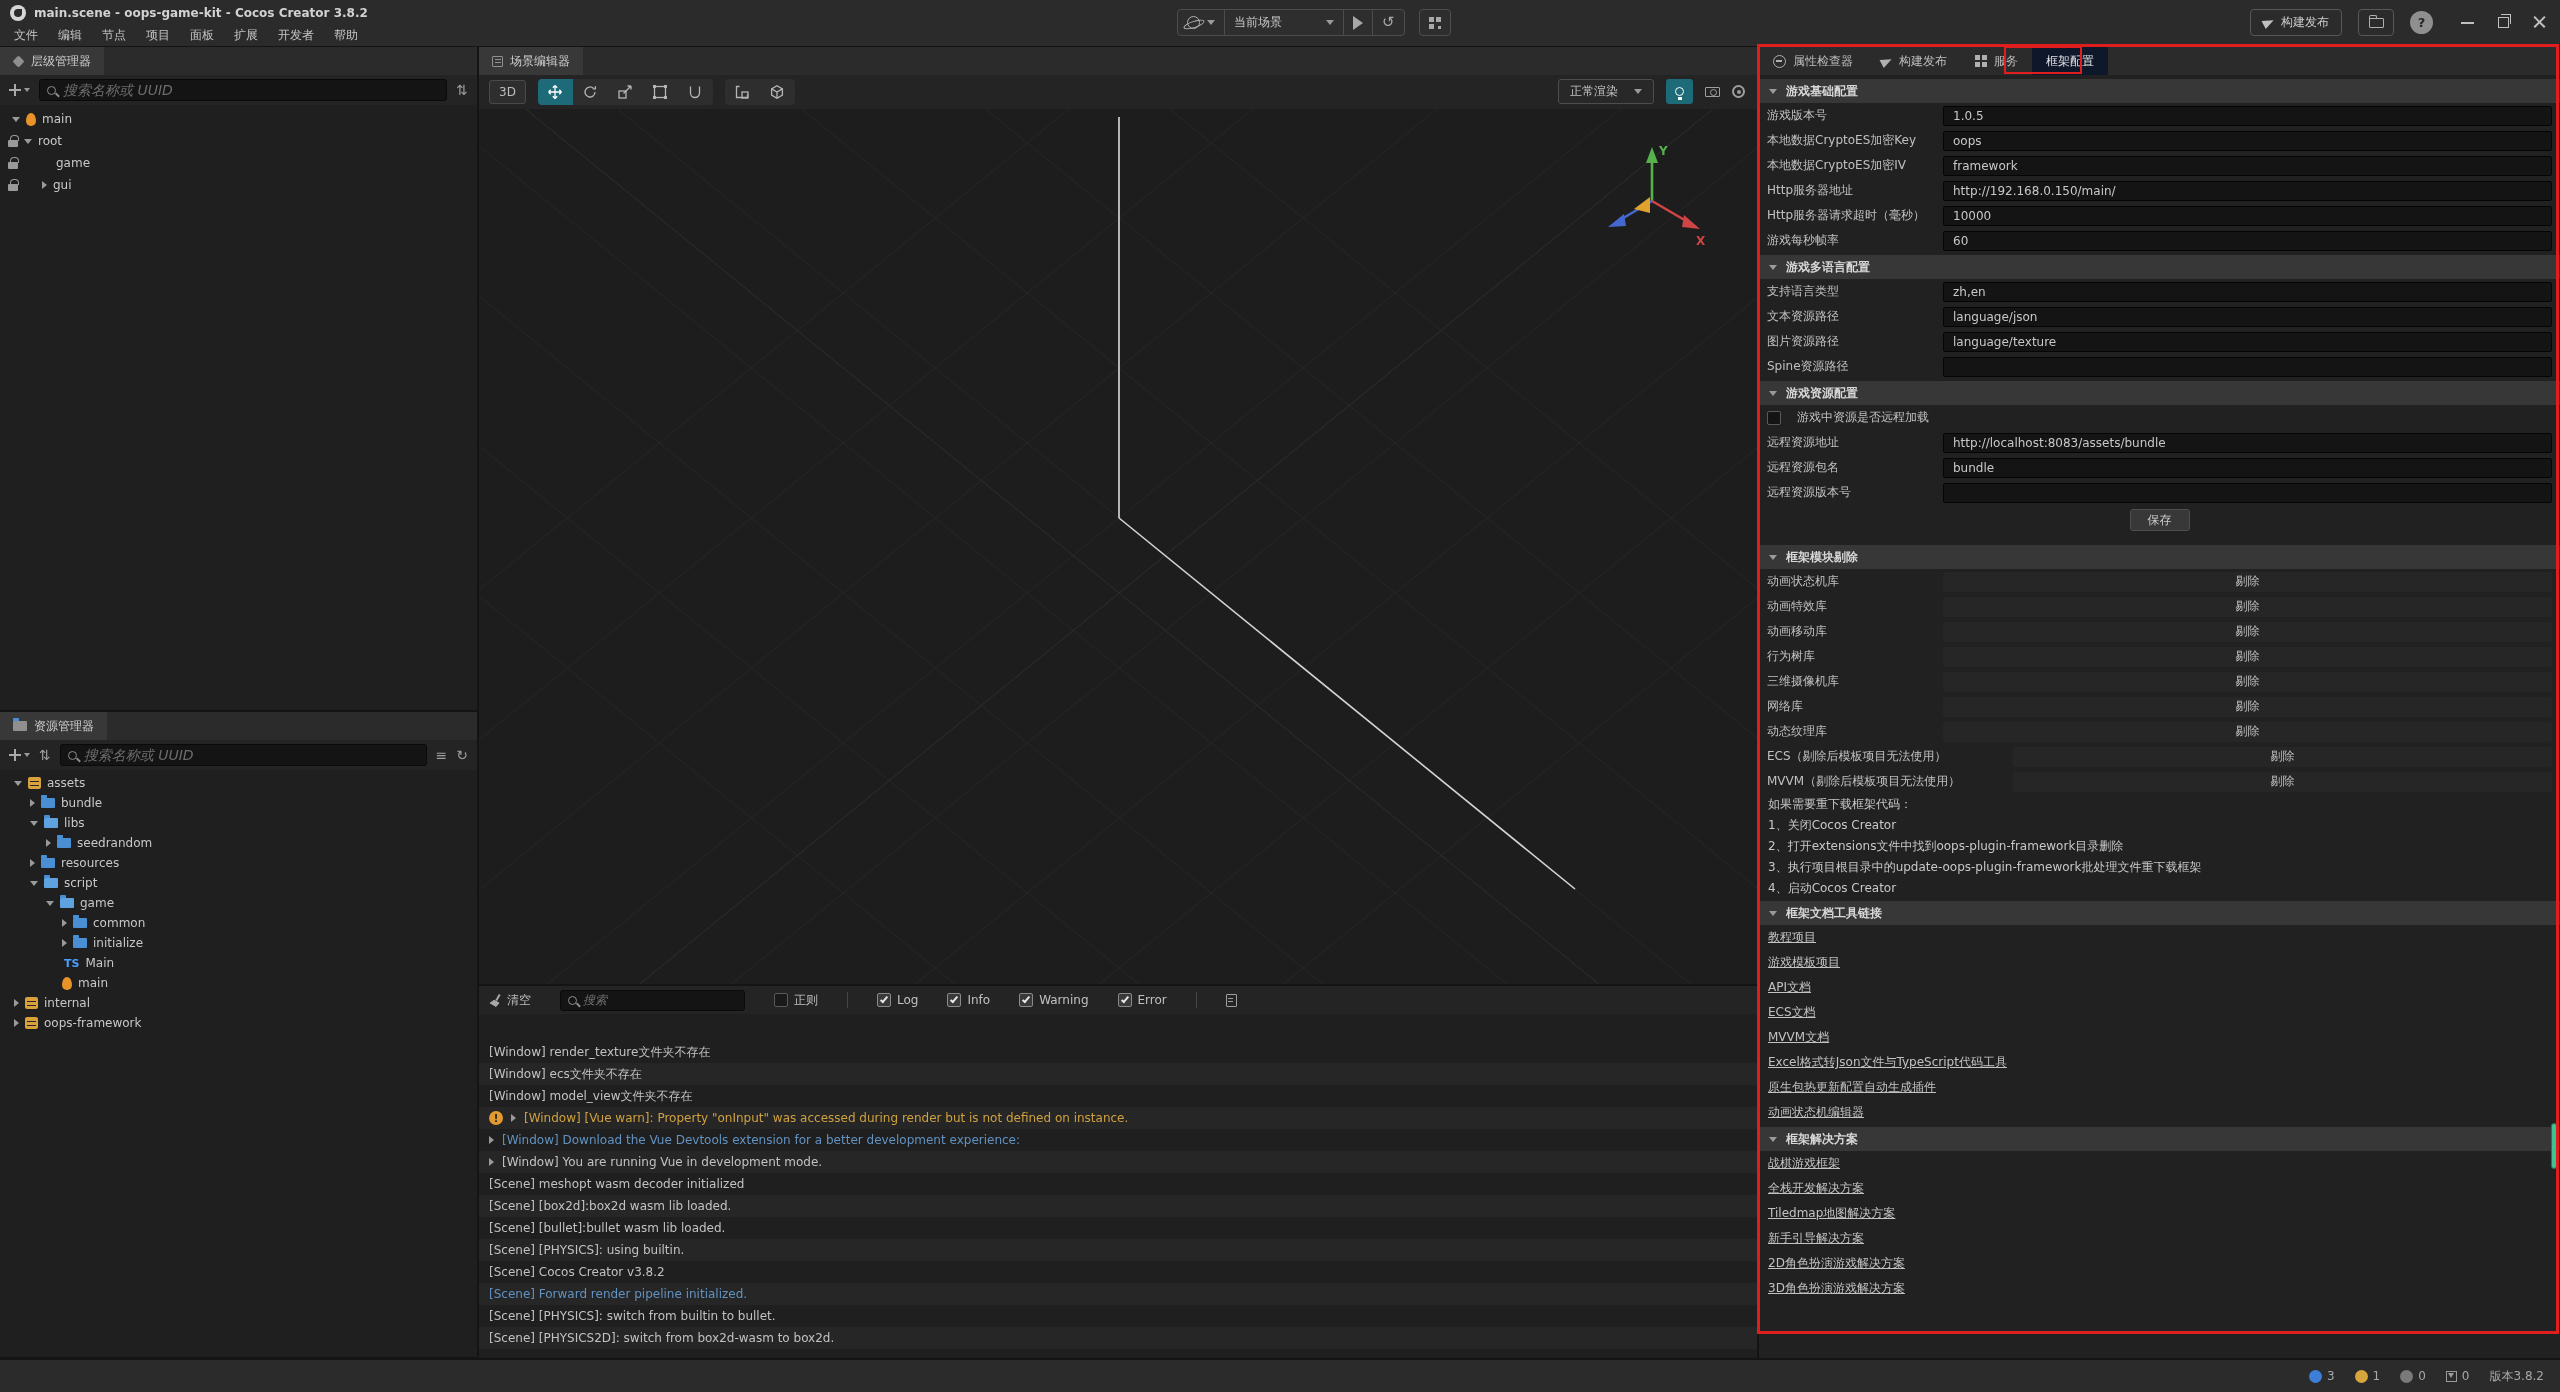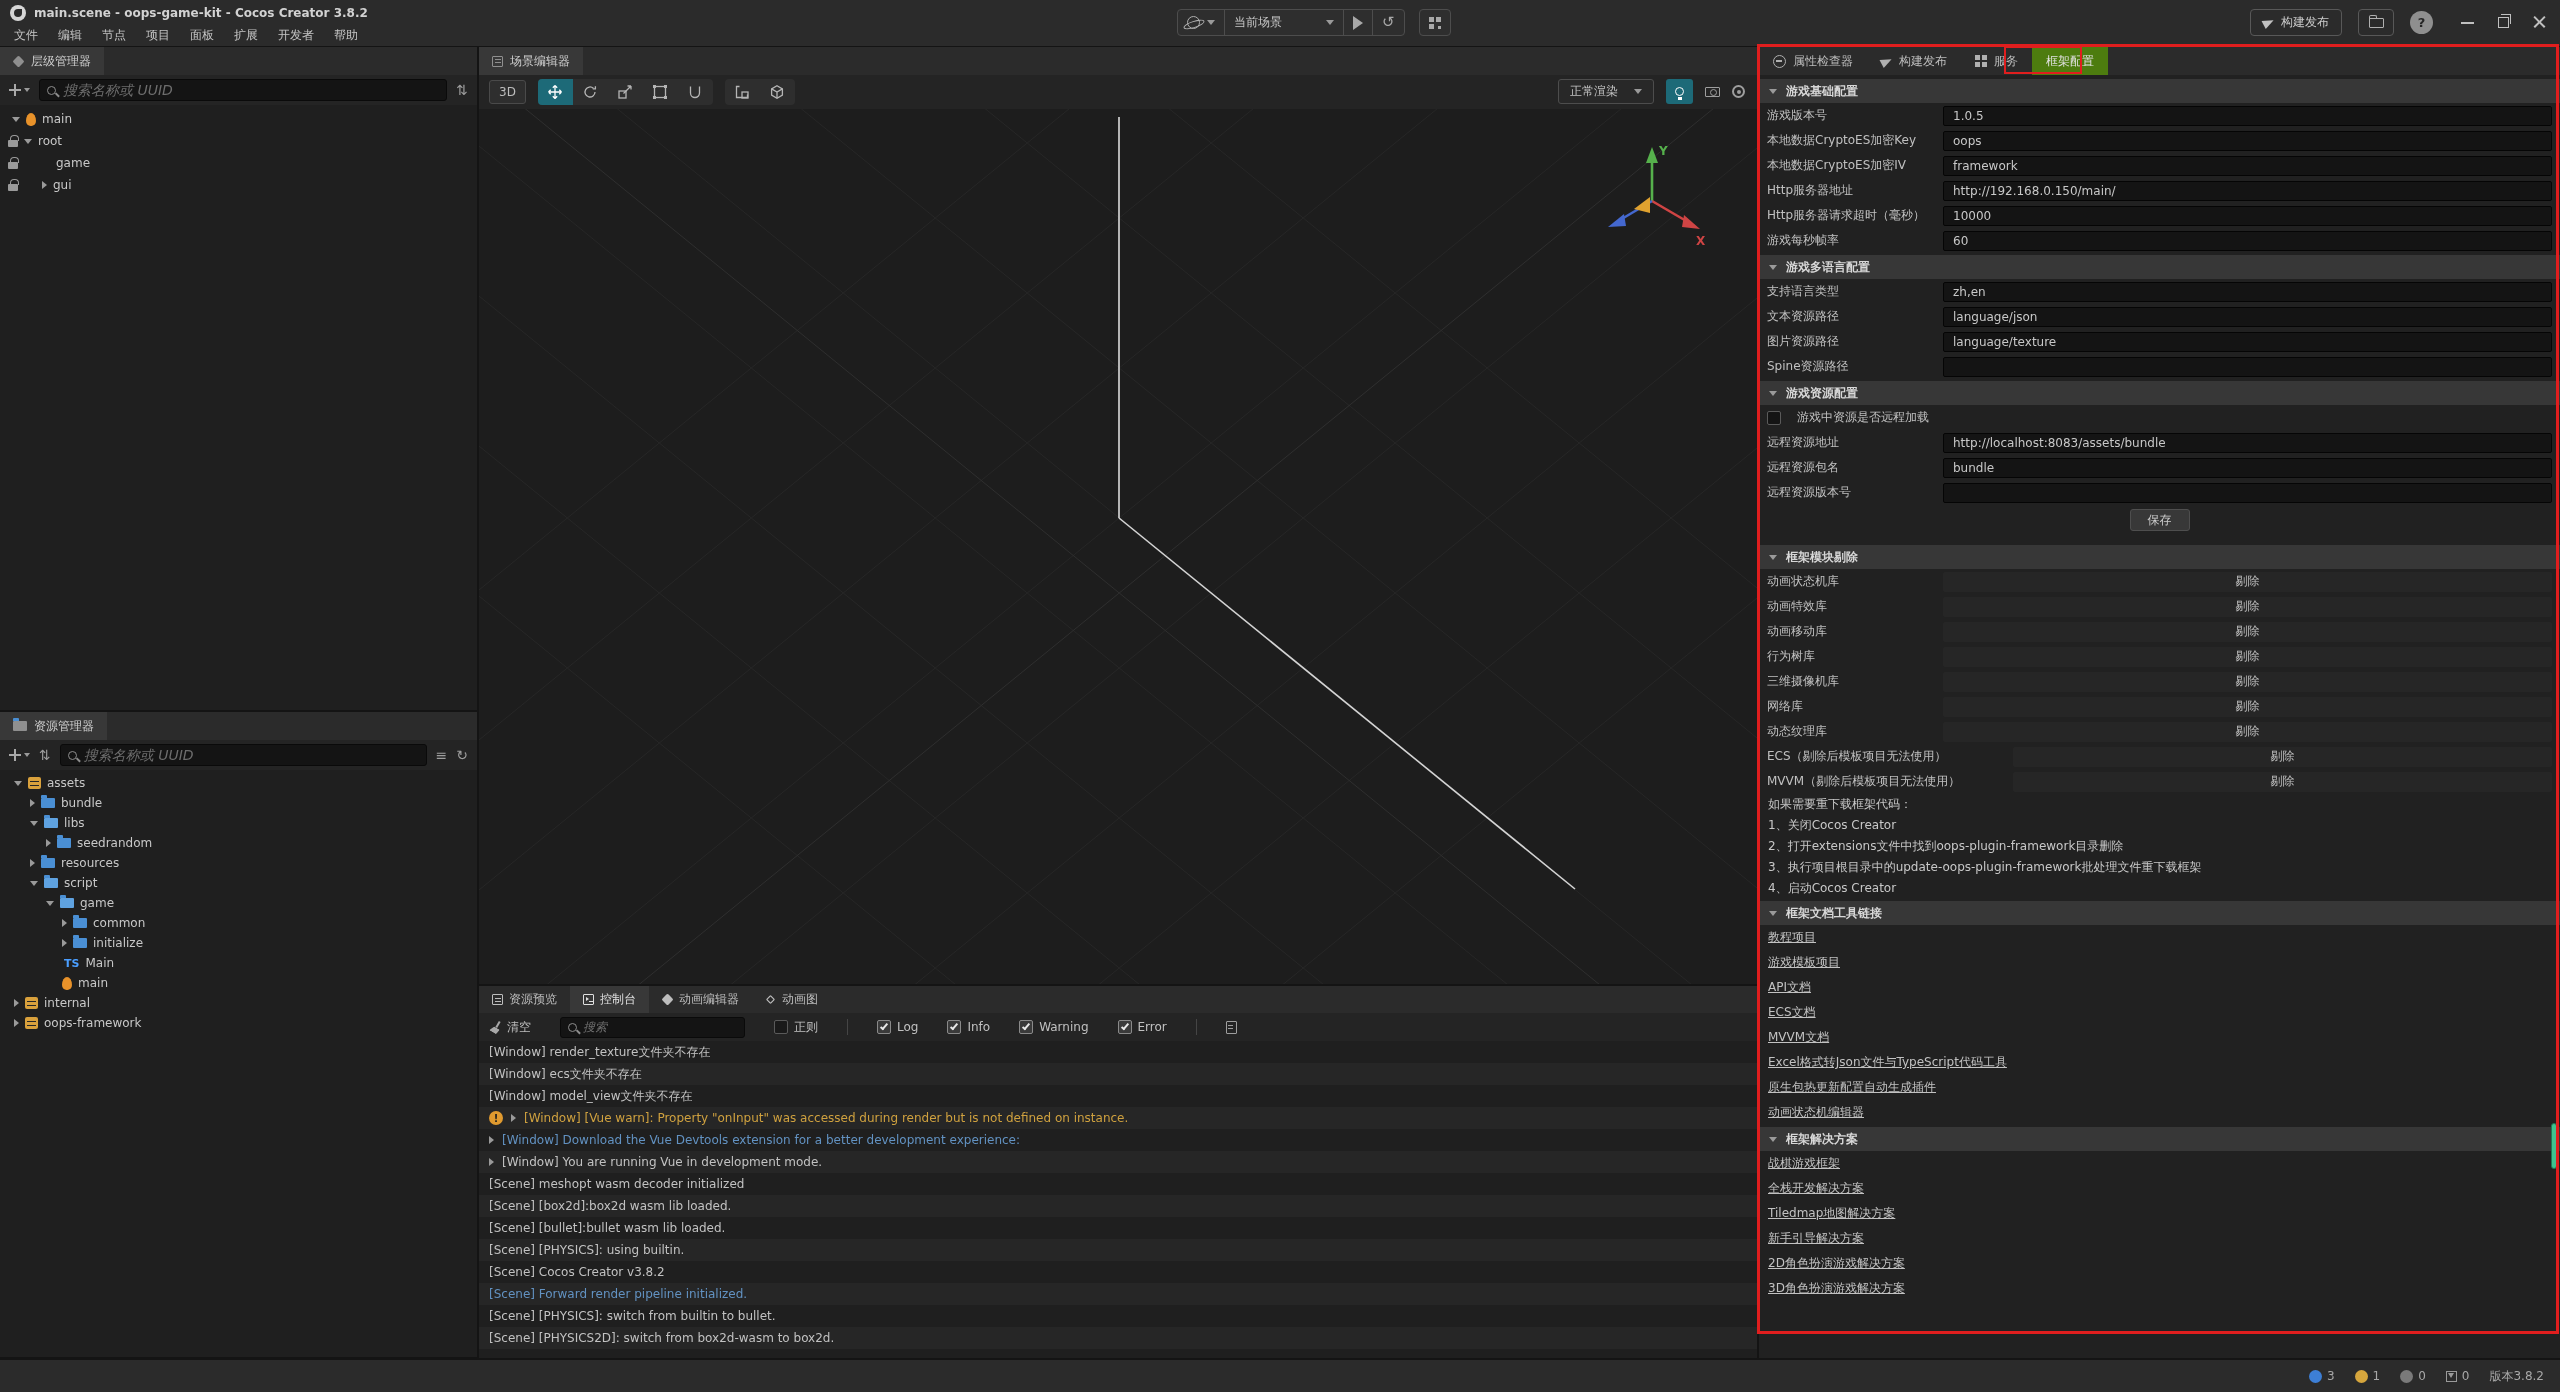--- a/index.html
+++ b/index.html
@@ -121,21 +121,21 @@
   .crow { height:22px; display:flex; align-items:center; gap:8px; padding:0 10px; color:#c2c2c2; }
   .crow:nth-child(even) { background:#262626; }
   .crow.warn { color:#cfa13f; }
   .crow.link { color:#6292c2; }
   .wicon { width:14px; height:14px; border-radius:50%; background:#e09a2f; color:#1f1f1f; font-weight:bold; font-size:10px; display:flex; align-items:center; justify-content:center; flex:none; }
 
   
   .p-insp { background:#212121; }
   .itabs { height:28px; background:#2b2b2b; display:flex; align-items:flex-end; }
   .itab { height:28px; display:flex; align-items:center; gap:7px; padding:0 14px; color:#bdbdbd; }
-  .itab.active { background:#4d7c0f; color:#e2e2e2; }
+  .itab.active { background:#0f172a; color:#e2e2e2; }
   .i-helm { width:13px; height:13px; border:1.5px solid #b0b0b0; border-radius:50%; position:relative; }
   .i-helm::before { content:''; position:absolute; left:2px; top:4px; width:6px; height:2px; background:#b0b0b0; }
   .i-grid4 { width:5px; height:5px; background:#b0b0b0; box-shadow:7px 0 0 #b0b0b0, 0 7px 0 #b0b0b0, 7px 7px 0 #b0b0b0; margin-right:7px; margin-bottom:7px; }
   .icontent { position:absolute; left:0; top:28px; right:0; bottom:0; overflow:hidden; }
   .sect { height:24px; margin-top:2px; background:#373737; display:flex; align-items:center; gap:9px; padding:0 10px; color:#d8d8d8; font-weight:bold; }
   .frow { height:25px; display:flex; align-items:center; padding:0 8px; }
   .frow .flabel { width:176px; flex:none; color:#c0c0c0; }
   .ibox { flex:1; height:20px; background:#141414; border:1px solid #050505; border-radius:2px; color:#c8c8c8; padding:0 9px; font-size:12px; font-family:inherit; outline:none; }
   .checkrow { height:25px; display:flex; align-items:center; gap:16px; padding:0 8px; color:#c0c0c0; }
   .checkrow .box { width:14px; height:14px; background:#141414; border:1px solid #5a5a5a; border-radius:2px; }
@@ -472,38 +472,20 @@
         <polygon points="108,92 92,78 90,90" fill="#cf4444"></polygon>
         <text x="104" y="108" fill="#cf4444" font-size="12" font-weight="bold">X</text>
         <line x1="60" y1="64" x2="28" y2="83" stroke="#4468cf" stroke-width="2.6"></line>
         <polygon points="16,90 32,77 34,89" fill="#4468cf"></polygon>
         <polygon points="42,72 58,60 58,76" fill="#e0a22f"></polygon>
       </svg>
     </div>
   </div>
 
   <div class="panel" style="left:479px; top:986px; width:1278px; height:372px;">
-    <div class="ctabs">
-      <div class="ctab">
-          <span class="ic-sq lines"></span>
-          <span>资源预览</span>
-        </div>
-      <div class="ctab active">
-          <span class="ic-sq ic-term"></span>
-          <span>控制台</span>
-        </div>
-      <div class="ctab">
-          <span class="ic-dia"></span>
-          <span>动画编辑器</span>
-        </div>
-      <div class="ctab">
-          <span class="ic-dia" style="transform:rotate(45deg) scale(.6); border:2px solid currentColor; background:transparent;"></span>
-          <span>动画图</span>
-        </div>
-    </div>
     <div class="console-toolbar">
       <div class="clear-btn">
           <span class="i-broom"></span>
           <span>清空</span>
         </div>
       <div class="console-search">
         <span class="i-search"></span>
         <input placeholder="搜索" style="">
       </div>
       <div class="cb">

